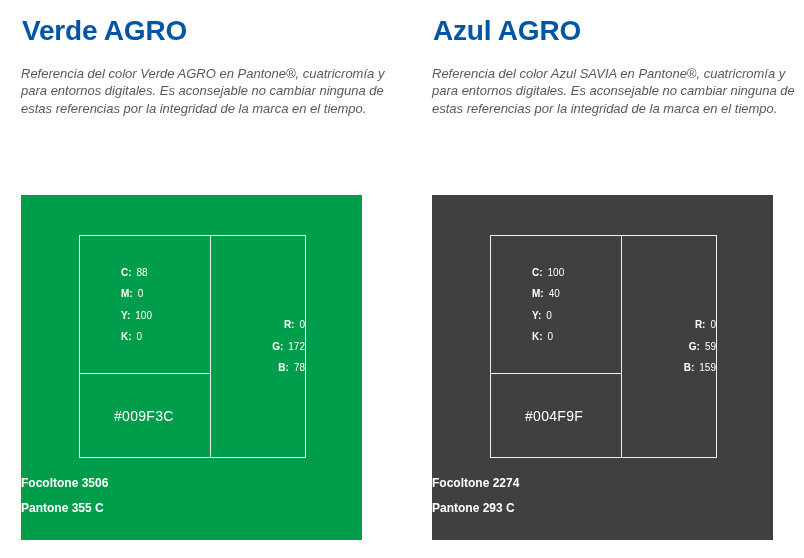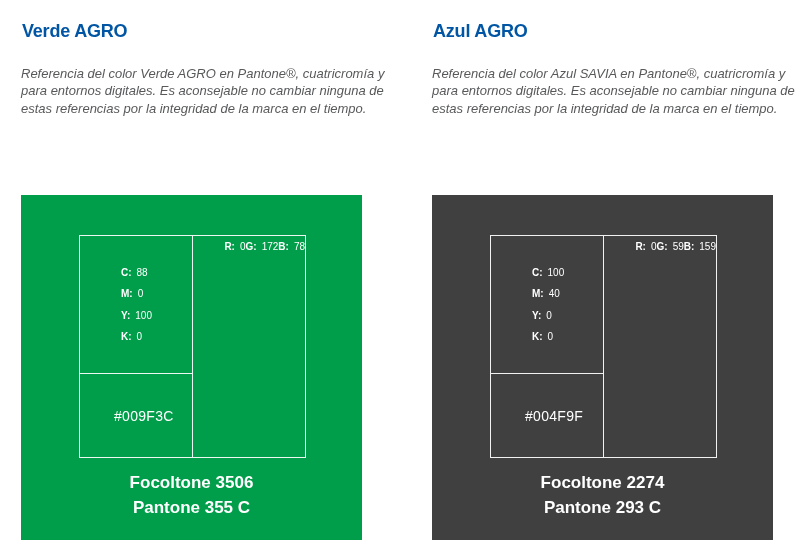--- a/index.html
+++ b/index.html
@@ -10,21 +10,21 @@
     font-family: "Liberation Sans", sans-serif;
     overflow: hidden;
   }
   .color-column { position: absolute; top: 0; width: 380px; height: 558px; }
   #column-0 { left: 21px; }
   #column-1 { left: 432px; }
 
   .section-title {
     position: absolute;
     top: 19px; left: 1px;
-    font-size: 18px;
+    font-size: 28px;
     line-height: 24px;
     font-weight: bold;
     color: #0055A4;
     letter-spacing: -0.2px;
   }
   .section-desc {
     position: absolute;
     top: 65px; left: 0;
     width: 380px;
     font-size: 13px;
@@ -62,40 +62,41 @@
   }
   .cell-hex {
     flex: 1;
     display: flex;
     align-items: center;
     padding-left: 34px;
   }
   .spec-col-right {
     flex: 1;
     display: flex;
-    flex-direction: row;
+    flex-direction: column;
     justify-content: center;
     padding-left: 31px;
+    align-items: flex-end;
   }
   .spec-row {
     font-size: 10px;
     line-height: 21.5px;
     color: #ffffff;
     white-space: nowrap;
   }
   .spec-row .lbl { font-weight: bold; margin-right: 5px; }
   .hex-value { font-size: 14px; color: #ffffff; letter-spacing: 0.3px; }
 
   .card-footer {
     position: absolute;
     left: 0; right: 0;
     top: 276px;
-    text-align: center;
+    text-align: left;
     color: #ffffff;
-    font-size: 17px;
+    font-size: 12px;
     font-weight: 600;
     line-height: 24.5px;
   }
 </style>
 </head>
 <body>
 
 <section class="color-column" id="column-0">
   <h2 class="section-title">Verde AGRO</h2>
   <p class="section-desc">Referencia del color Verde AGRO en Pantone®, cuatricromía y para entornos digitales. Es aconsejable no cambiar ninguna de estas referencias por la integridad de la marca en el tiempo.</p>

